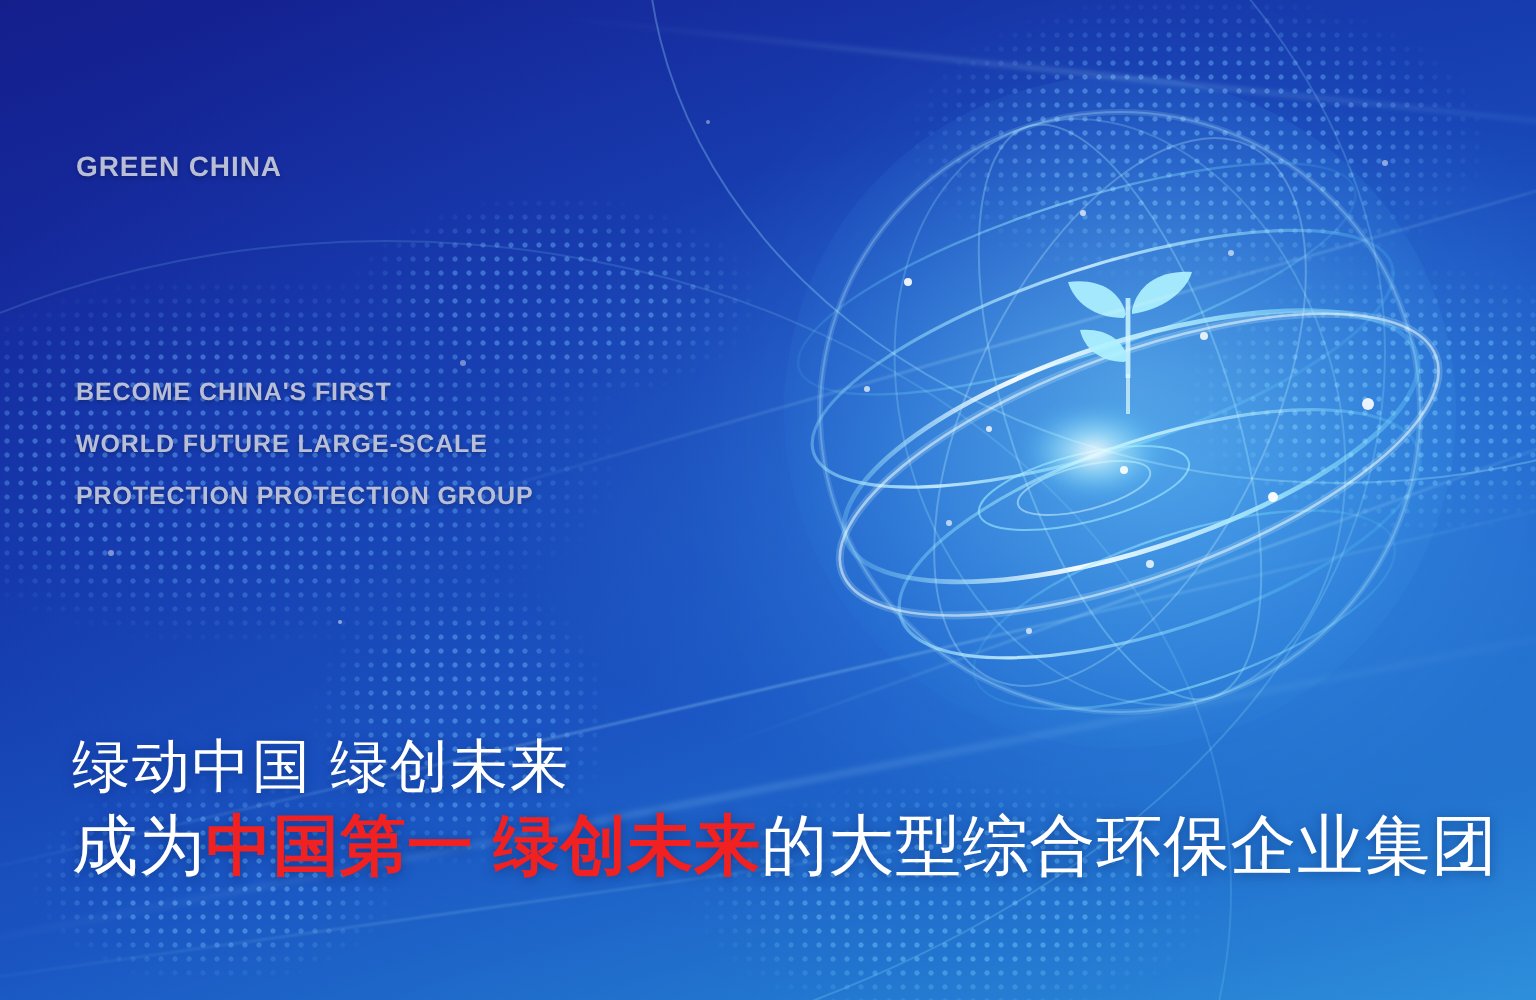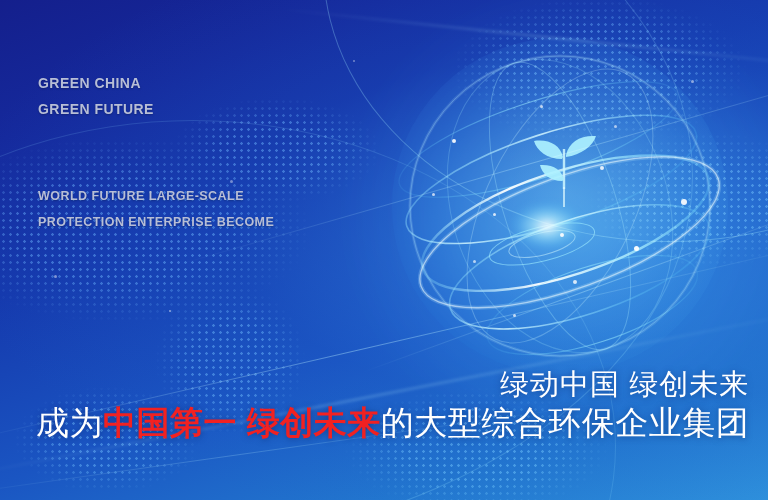--- a/index.html
+++ b/index.html
@@ -130,21 +130,20 @@
     left: 36px; top: 366px;
     color: #ffffff;
   }
   .hl-1 {
     font-size: 29px;
     line-height: 36px;
     letter-spacing: 1px;
     font-weight: 400;
     text-shadow: 0 1px 6px rgba(10,40,110,0.55);
     white-space: nowrap;
-    text-align: right;
   }
   .hl-2 {
     font-size: 33px;
     line-height: 42px;
     letter-spacing: 0.5px;
     font-weight: 400;
     text-shadow: 0 1px 6px rgba(10,40,110,0.55);
     white-space: nowrap;
   }
   .hl-accent { color: #f22121; font-weight: bold; }
@@ -255,26 +254,26 @@
     <div class="spk" style="left:7%;top:55%;width:3px;height:3px;opacity:.45;"></div>
     <div class="spk" style="left:30%;top:36%;width:3px;height:3px;opacity:.4;"></div>
     <div class="spk" style="left:22%;top:62%;width:2px;height:2px;opacity:.5;"></div>
     <div class="spk" style="left:90%;top:16%;width:3px;height:3px;opacity:.5;"></div>
     <div class="spk" style="left:82%;top:86%;width:3px;height:3px;opacity:.45;"></div>
     <div class="spk" style="left:46%;top:12%;width:2px;height:2px;opacity:.4;"></div>
   </div>
 
   <div class="tagline">
     <div>GREEN CHINA</div>
-    <div>GREEN FUTURE</div>
   </div>
 
   <div class="mission">
+    <div>BECOME CHINA'S FIRST</div>
     <div>WORLD FUTURE LARGE-SCALE</div>
-    <div>PROTECTION ENTERPRISE BECOME</div>
+    <div>PROTECTION PROTECTION GROUP</div>
   </div>
 
   <div class="headline">
     <div class="hl-1">绿动中国 绿创未来</div>
     <div class="hl-2">
       <span>成为</span><span class="hl-accent">中国第一 绿创未来</span><span>的大型综合环保企业集团</span>
     </div>
   </div>
 
 </div>

